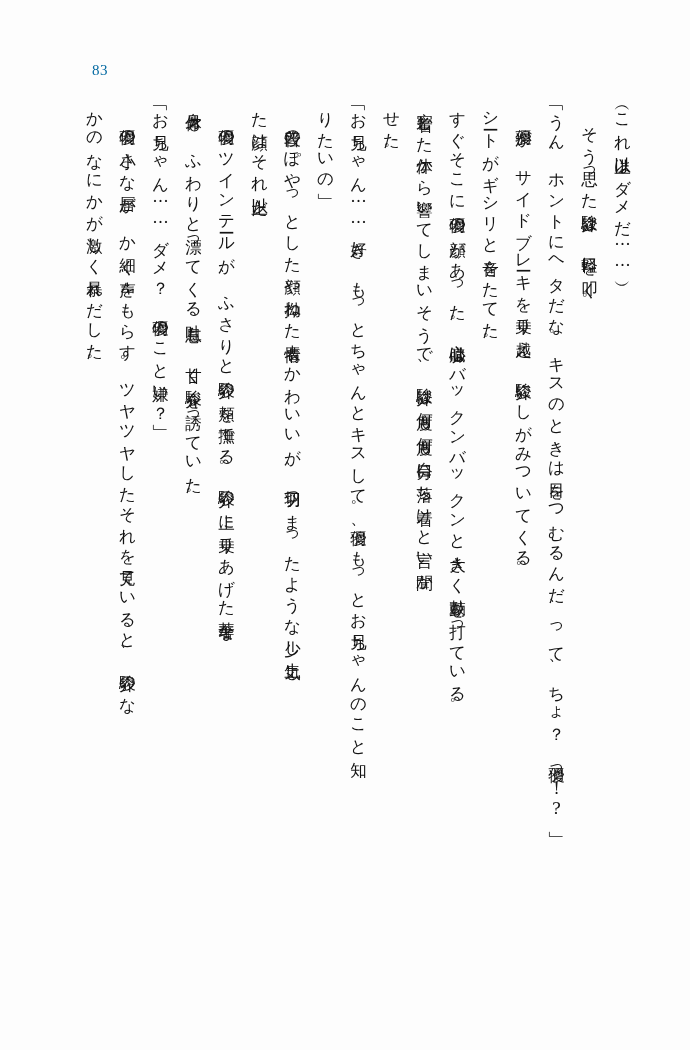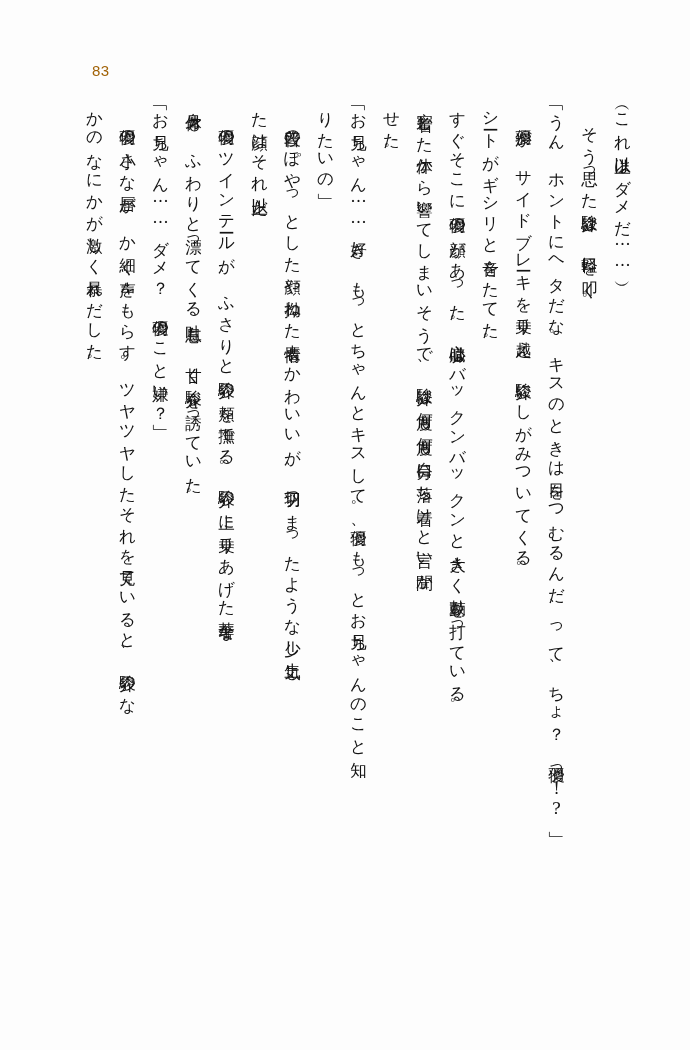--- a/index.html
+++ b/index.html
@@ -21,22 +21,22 @@
     inset: 0;
     background: #fdfdfd;
   }
 
   .page-number {
     position: absolute;
     top: 62px;
     left: 92px;
     font-size: 15px;
     letter-spacing: 0.5px;
-    color: #a16207;
-    font-family: Liberation Sans, sans-serif;
+    color: #0369a1;
+    font-family: Liberation Serif, serif;
   }
 
   
   .text-block {
     position: absolute;
     top: 100px;
     right: 60px;
     left: 62px;
     height: 860px;
     display: flex;

